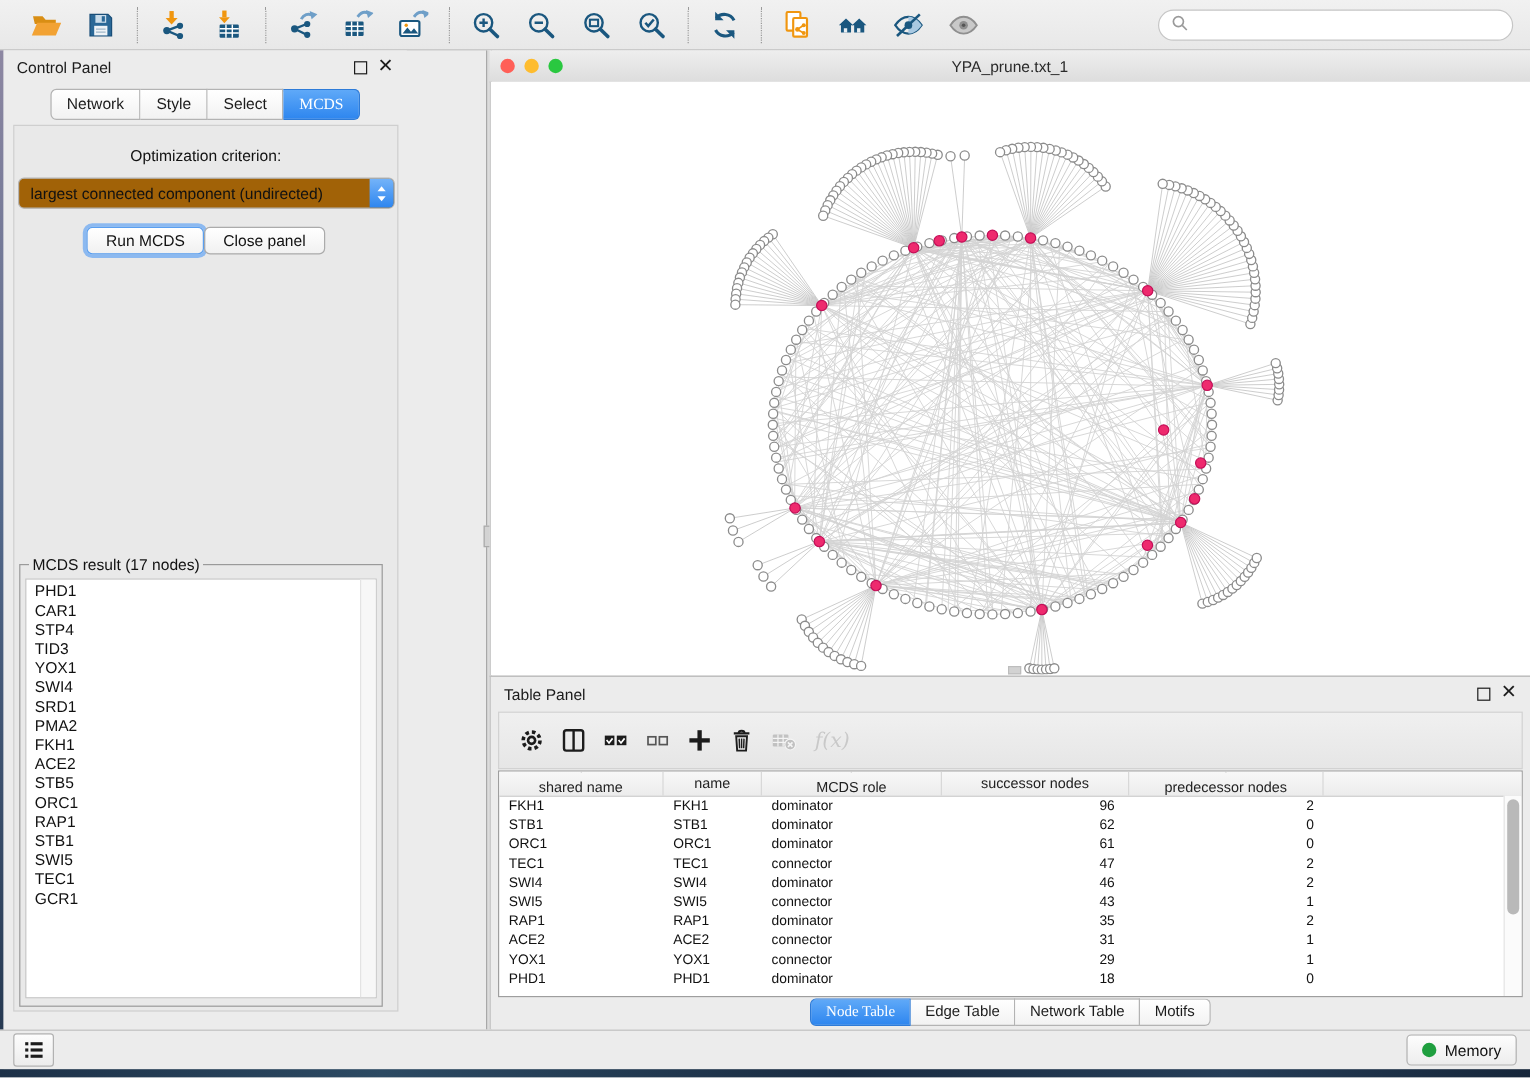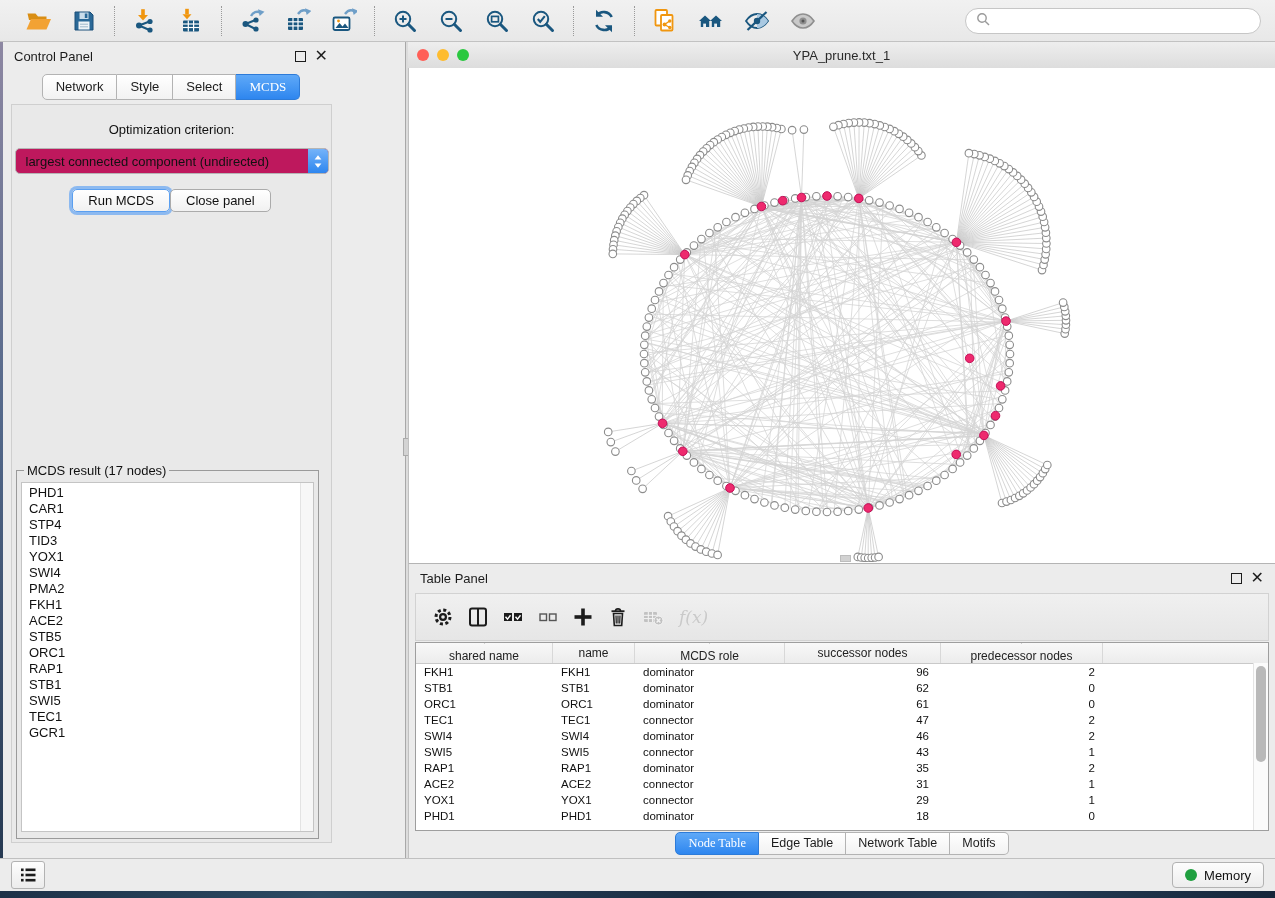--- a/index.html
+++ b/index.html
@@ -31,21 +31,21 @@
   #control-panel{position:absolute;left:3px;top:42px;width:336px;height:816px;background:#ececec;}
   .seg-row{display:flex;justify-content:center;margin-top:4px;}
   .seg{font-size:13px;padding:4px 13px;background:linear-gradient(#ffffff,#f2f2f2);
        border:1px solid #b3b3b3;border-left:none;color:#1c1c1c;cursor:pointer;white-space:nowrap;}
   .seg:first-child{border-left:1px solid #b3b3b3;border-radius:5px 0 0 5px;}
   .seg:last-child{border-radius:0 5px 5px 0;}
   .seg.selected{background:linear-gradient(#5fa9f8,#2e86ef);color:#fff;border-color:#2d7bd8;font-family:Liberation Serif, serif;}
   .cp-body{position:absolute;left:8px;right:7px;top:62px;bottom:15px;
            border:1px solid #cfcfcf;background:#e9e9e9;}
   .opt-label{text-align:center;margin-top:17px;font-size:13px;}
-  .dropdown{margin:11px auto 0;width:314px;height:26px;background:#be185d;border:1px solid #b5b5b5;
+  .dropdown{margin:11px auto 0;width:314px;height:26px;background:#a16207;border:1px solid #b5b5b5;
             border-radius:5px;display:flex;align-items:center;cursor:pointer;box-sizing:border-box;}
   .dropdown-value{flex:1;font-size:13px;padding-left:10px;white-space:nowrap;overflow:hidden;}
   .dropdown-stepper{width:20px;align-self:stretch;background:linear-gradient(#74b3f9,#2e86ef);
             border-radius:0 4px 4px 0;display:flex;align-items:center;justify-content:center;}
   .btn-row{display:flex;justify-content:center;gap:0;margin-top:15px;}
   .btn{font-size:13px;padding:3px 15px;background:linear-gradient(#ffffff,#f1f1f1);
        border:1px solid #ababab;border-radius:5px;color:#111;cursor:pointer;}
   .btn.focused{box-shadow:0 0 0 3px rgba(90,160,245,.65);border-color:#5a9ff0;}
   fieldset.result{position:absolute;left:4px;right:12px;top:358px;bottom:3px;margin:0;padding:1px;
            border:1px solid #9a9a9a;}
@@ -323,20 +323,21 @@
     <fieldset class="result">
       <legend>MCDS result (17 nodes)</legend>
       <div style="position:relative;height:calc(100% - 2px);">
         <div class="mcds-list" id="mcds-list">
             <div>PHD1</div>
             <div>CAR1</div>
             <div>STP4</div>
             <div>TID3</div>
             <div>YOX1</div>
             <div>SWI4</div>
+            <div>SRD1</div>
             <div>PMA2</div>
             <div>FKH1</div>
             <div>ACE2</div>
             <div>STB5</div>
             <div>ORC1</div>
             <div>RAP1</div>
             <div>STB1</div>
             <div>SWI5</div>
             <div>TEC1</div>
             <div>GCR1</div>

